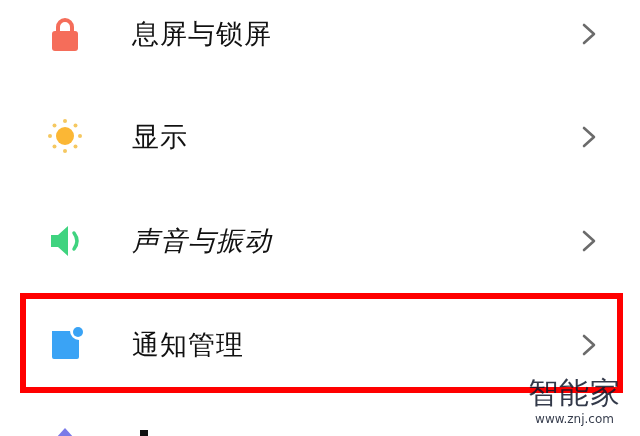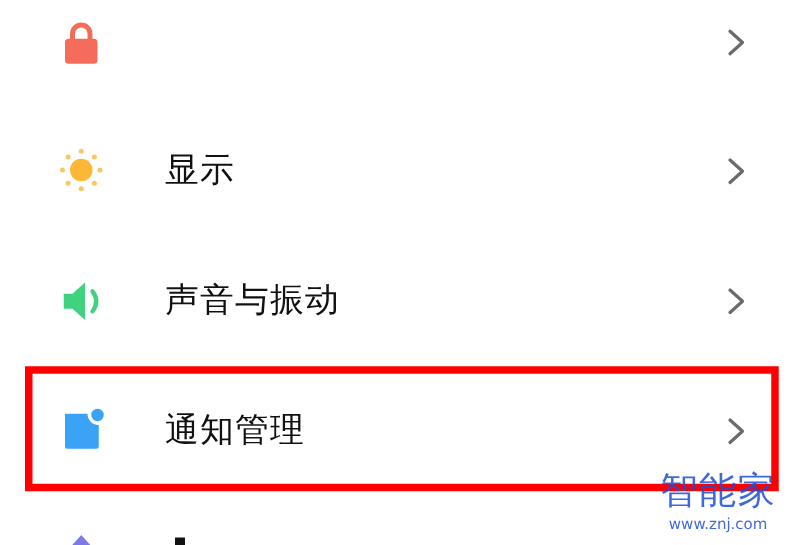--- a/index.html
+++ b/index.html
@@ -3,35 +3,36 @@
 <meta charset="utf-8">
 <style>
   html, body { margin:0; padding:0; }
   body { width:640px; height:436px; background:#ffffff; position:relative; overflow:hidden;
          font-family:"DejaVu Sans", "Liberation Sans", sans-serif; }
   .row { position:absolute; left:0; width:640px; height:104px; }
   .icon { position:absolute; left:46px; width:38px; height:38px; }
   .label { position:absolute; left:132px; font-size:27px; color:#111; letter-spacing:1px; line-height:40px; }
   .chev { position:absolute; left:578px; width:22px; height:30px; }
   .hl { position:absolute; left:20px; top:293px; width:591px; height:88px; border:6px solid #ff0000; }
-  .wm { position:absolute; left:528px; top:377px; color:#1d4ed8; opacity:0.85; text-align:center; }
+  .wm { position:absolute; left:528px; top:377px; color:#0f172a; opacity:0.85; text-align:center; }
   .wm .big { font-size:30px; line-height:32px; letter-spacing:1px; }
   .wm .small { font-size:12px; line-height:20px; }
   .partial-icon { position:absolute; left:56px; top:428px; width:0; height:0;
                   border-left:9px solid transparent; border-right:9px solid transparent; border-bottom:10px solid #7a7ae8; }
   .partial-text { position:absolute; left:140px; top:430px; width:8px; height:8px; background:#111; }
 </style>
 </head>
 <body>
 
 <div class="row" style="top:-18px;">
   <svg class="icon" style="top:33px;" viewBox="0 0 38 38">
     <path d="M12 18 V12 a7 7 0 0 1 14 0 V18" fill="none" stroke="#f56d5a" stroke-width="4"></path>
     <rect x="6" y="16" width="26" height="20" rx="3" fill="#f56d5a"></rect>
   </svg>
+  <span class="label" style="top:32px;">息屏与锁屏</span>
   <svg class="chev" style="top:37px;" viewBox="0 0 22 30">
     <path d="M6 6 L16 15 L6 24" fill="none" stroke="#6b6b6b" stroke-width="2.6" stroke-linecap="round" stroke-linejoin="round"></path>
   </svg>
 </div>
 
 <div class="row" style="top:86px;">
   <svg class="icon" style="top:31px;" viewBox="0 0 38 38">
     <circle cx="19" cy="19" r="9" fill="#fbb735"></circle>
     <g fill="#f5c861">
       <circle cx="19" cy="4" r="2"></circle>
@@ -43,21 +44,21 @@
       <circle cx="8.5" cy="29.5" r="2"></circle>
         <circle cx="29.5" cy="29.5" r="2"></circle>
     </g>
   </svg>
   <span class="label" style="top:31px;">显示</span>
   <svg class="chev" style="top:36px;" viewBox="0 0 22 30">
     <path d="M6 6 L16 15 L6 24" fill="none" stroke="#6b6b6b" stroke-width="2.6" stroke-linecap="round" stroke-linejoin="round"></path>
   </svg>
 </div>
 
-<div class="row" style="top:190px;">
+<div class="row" style="top:190px;font-style:italic;">
   <svg class="icon" style="top:32px;" viewBox="0 0 38 38">
     <path d="M5 13 H12 L22 4 V34 L12 25 H5 Z" fill="#3fd37f"></path>
     <path d="M28 11 Q34 19 28 27" fill="none" stroke="#3fd37f" stroke-width="3.5" stroke-linecap="round"></path>
   </svg>
   <span class="label" style="top:31px;">声音与振动</span>
   <svg class="chev" style="top:36px;" viewBox="0 0 22 30">
     <path d="M6 6 L16 15 L6 24" fill="none" stroke="#6b6b6b" stroke-width="2.6" stroke-linecap="round" stroke-linejoin="round"></path>
   </svg>
 </div>
 

